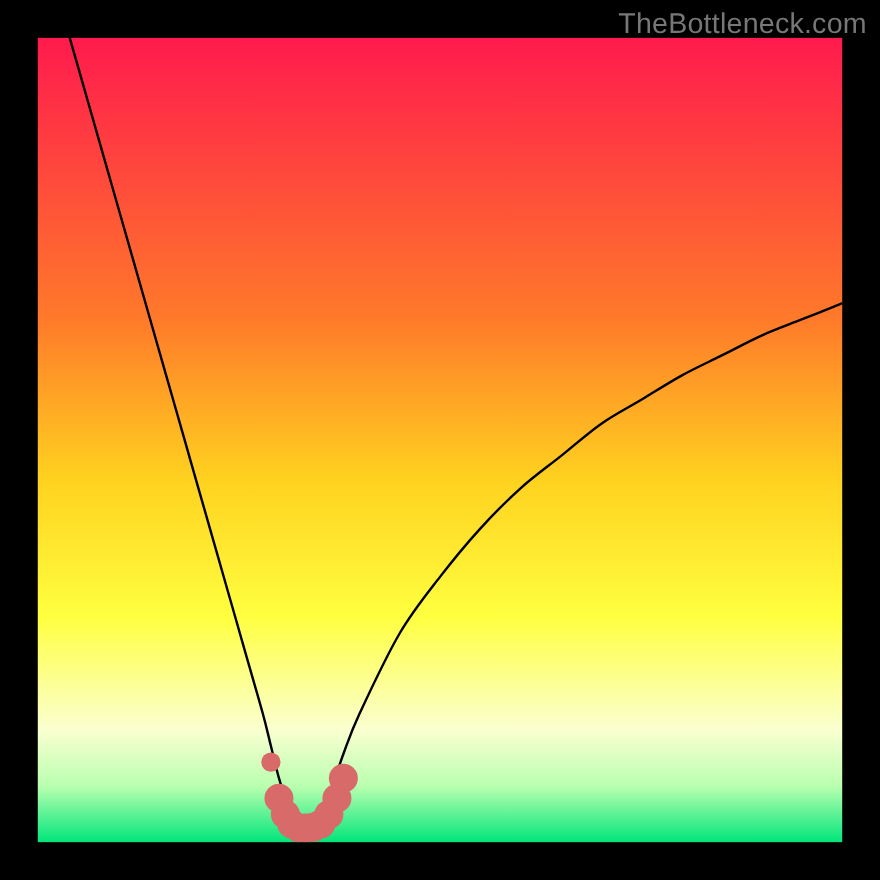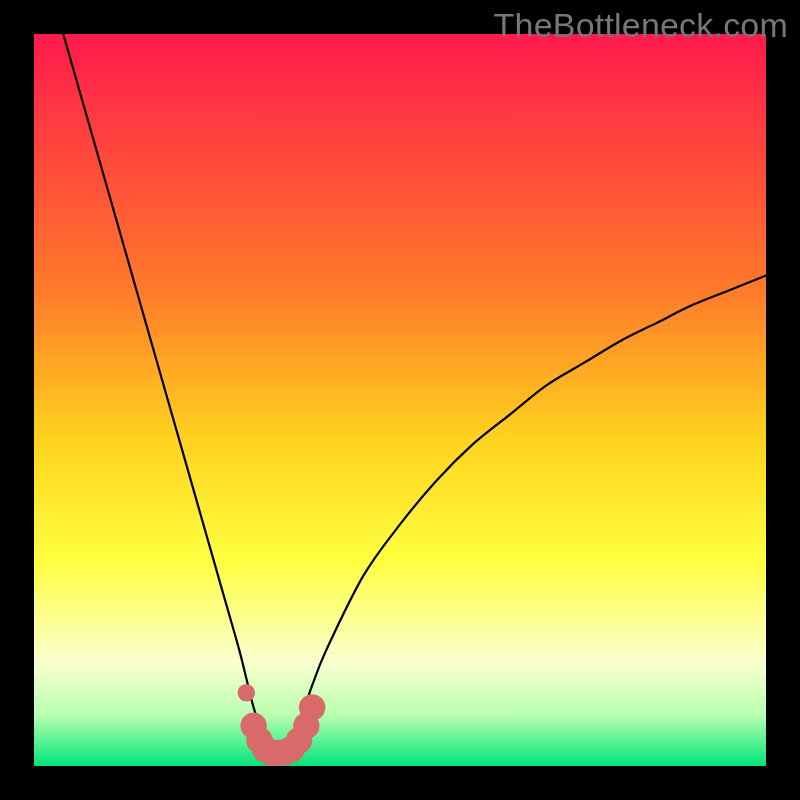--- a/index.html
+++ b/index.html
@@ -25,21 +25,21 @@
     top: 34px;
     width: 732px;
     height: 732px;
     overflow: hidden;
   }
   .watermark {
     position: absolute;
     top: 6px;
     right: 12px;
     color: #777;
-    font-size: 34px;
+    font-size: 26px;
     font-weight: 500;
     letter-spacing: 0.2px;
     user-select: none;
   }
   svg {
     display: block;
   }
 </style>
 </head>
 <body>

